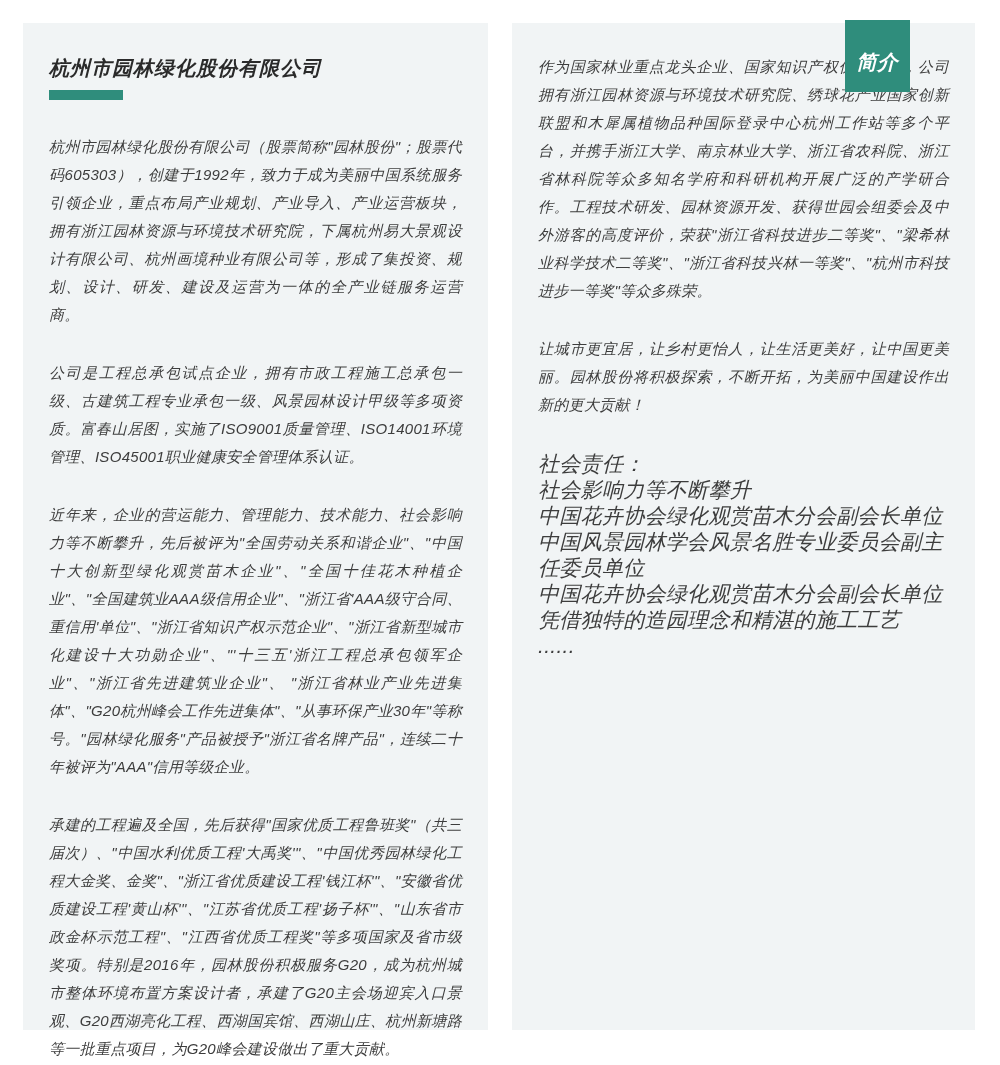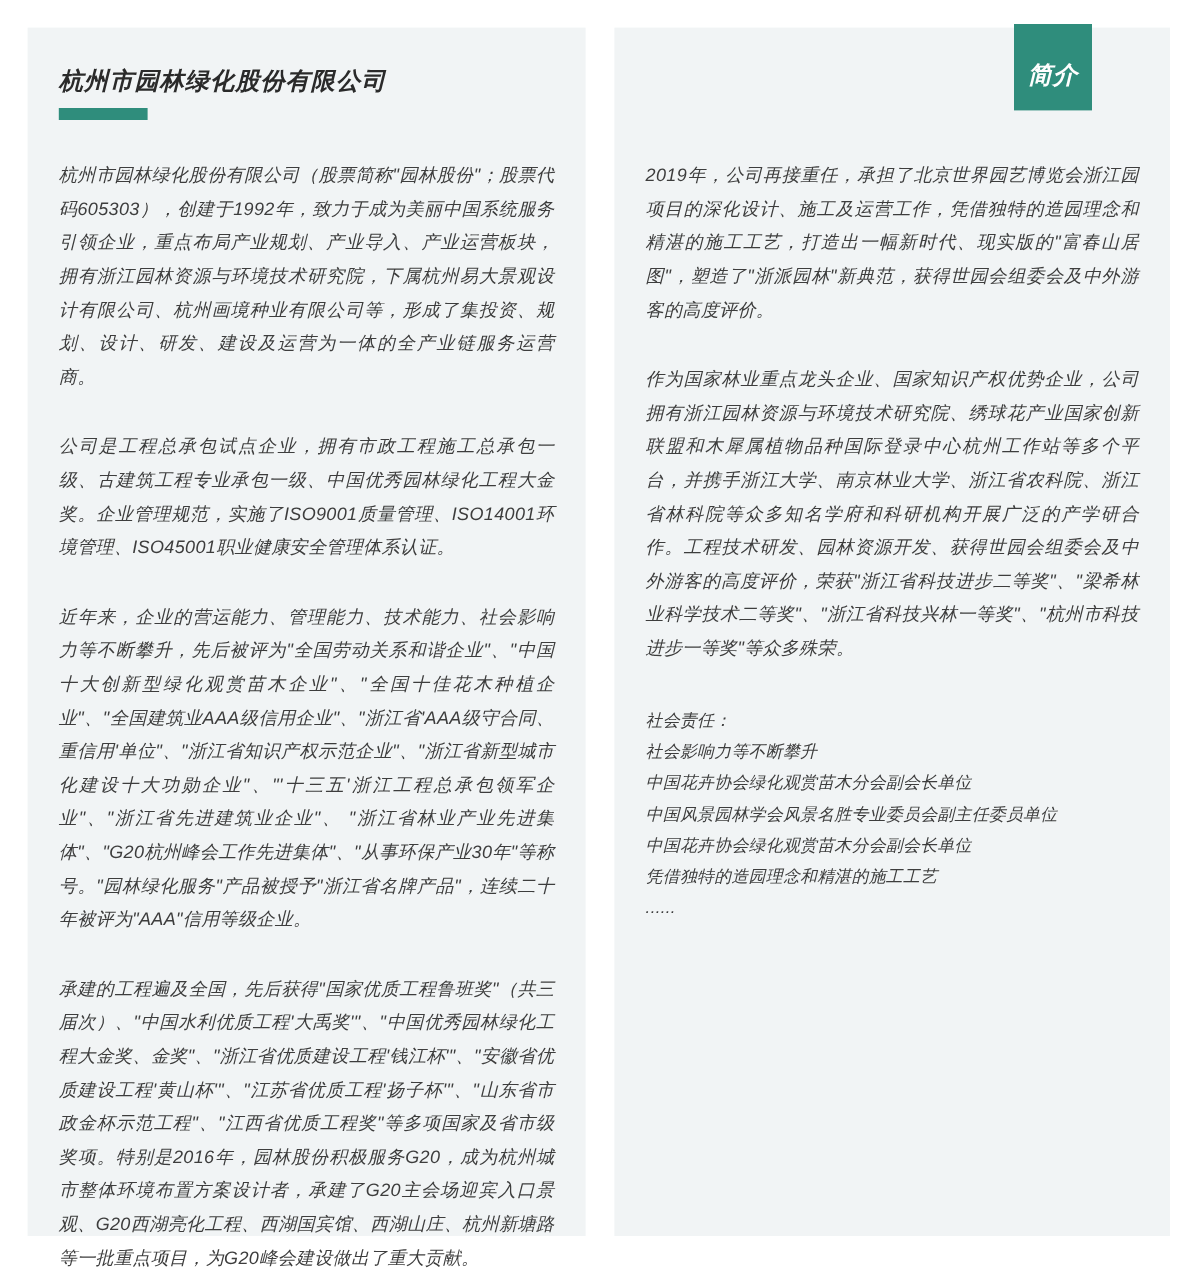--- a/index.html
+++ b/index.html
@@ -52,45 +52,45 @@
     display:flex;justify-content:center;align-items:flex-end;
     padding-bottom:16px;
   }
   .badge span{
     color:var(--badge_text);
     font-size:20px;font-weight:bold;
     letter-spacing:1px;
   }
   .social{margin-top:32px;}
   .social-line{
-    font-size:14px;line-height:26px;
+    font-size:21px;line-height:26px;
     letter-spacing:0.3px;
     text-align:left;
   }
 </style>
 </head>
 <body>
 
 <div>
 
   <section class="card card-left">
     <h1>杭州市园林绿化股份有限公司</h1>
     <div class="accent-bar"></div>
     <p class="body first">杭州市园林绿化股份有限公司（股票简称"园林股份"；股票代码605303），创建于1992年，致力于成为美丽中国系统服务引领企业，重点布局产业规划、产业导入、产业运营板块，拥有浙江园林资源与环境技术研究院，下属杭州易大景观设计有限公司、杭州画境种业有限公司等，形成了集投资、规划、设计、研发、建设及运营为一体的全产业链服务运营商。</p>
-    <p class="body">公司是工程总承包试点企业，拥有市政工程施工总承包一级、古建筑工程专业承包一级、中国优秀园林绿化工程大金奖。企业管理规范，实施了ISO9001质量管理、ISO14001环境管理、ISO45001职业健康安全管理体系认证。</p>
+    <p class="body">公司是工程总承包试点企业，拥有市政工程施工总承包一级、古建筑工程专业承包一级、风景园林设计甲级等多项资质。富春山居图，实施了ISO9001质量管理、ISO14001环境管理、ISO45001职业健康安全管理体系认证。</p>
     <p class="body">近年来，企业的营运能力、管理能力、技术能力、社会影响力等不断攀升，先后被评为"全国劳动关系和谐企业"、"中国十大创新型绿化观赏苗木企业"、"全国十佳花木种植企业"、"全国建筑业AAA级信用企业"、"浙江省'AAA级守合同、重信用'单位"、"浙江省知识产权示范企业"、"浙江省新型城市化建设十大功勋企业"、"'十三五'浙江工程总承包领军企业"、"浙江省先进建筑业企业"、 "浙江省林业产业先进集体"、"G20杭州峰会工作先进集体"、"从事环保产业30年"等称号。"园林绿化服务"产品被授予"浙江省名牌产品"，连续二十年被评为"AAA"信用等级企业。</p>
     <p class="body">承建的工程遍及全国，先后获得"国家优质工程鲁班奖"（共三届次）、"中国水利优质工程'大禹奖'"、"中国优秀园林绿化工程大金奖、金奖"、"浙江省优质建设工程'钱江杯'"、"安徽省优质建设工程'黄山杯'"、"江苏省优质工程'扬子杯'"、"山东省市政金杯示范工程"、"江西省优质工程奖"等多项国家及省市级奖项。特别是2016年，园林股份积极服务G20，成为杭州城市整体环境布置方案设计者，承建了G20主会场迎宾入口景观、G20西湖亮化工程、西湖国宾馆、西湖山庄、杭州新塘路等一批重点项目，为G20峰会建设做出了重大贡献。</p>
   </section>
 
   <section class="card card-right">
     <div class="badge">
       <span>简介</span>
     </div>
-    <p class="body first-right">2019年，公司再接重任，承担了北京世界园艺博览会浙江园项目的深化设计、施工及运营工作，凭借独特的造园理念和精湛的施工工艺，打造出一幅新时代、现实版的"富春山居图"，塑造了"浙派园林"新典范，获得世园会组委会及中外游客的高度评价。</p>
     <p class="body">作为国家林业重点龙头企业、国家知识产权优势企业，公司拥有浙江园林资源与环境技术研究院、绣球花产业国家创新联盟和木犀属植物品种国际登录中心杭州工作站等多个平台，并携手浙江大学、南京林业大学、浙江省农科院、浙江省林科院等众多知名学府和科研机构开展广泛的产学研合作。工程技术研发、园林资源开发、获得世园会组委会及中外游客的高度评价，荣获"浙江省科技进步二等奖"、"梁希林业科学技术二等奖"、"浙江省科技兴林一等奖"、"杭州市科技进步一等奖"等众多殊荣。</p>
+    <p class="body">让城市更宜居，让乡村更怡人，让生活更美好，让中国更美丽。园林股份将积极探索，不断开拓，为美丽中国建设作出新的更大贡献！</p>
     <div class="social">
       <div class="social-line">社会责任：</div>
       <div class="social-line">社会影响力等不断攀升</div>
       <div class="social-line">中国花卉协会绿化观赏苗木分会副会长单位</div>
       <div class="social-line">中国风景园林学会风景名胜专业委员会副主任委员单位</div>
       <div class="social-line">中国花卉协会绿化观赏苗木分会副会长单位</div>
       <div class="social-line">凭借独特的造园理念和精湛的施工工艺</div>
       <div class="social-line">......</div>
     </div>
   </section>

